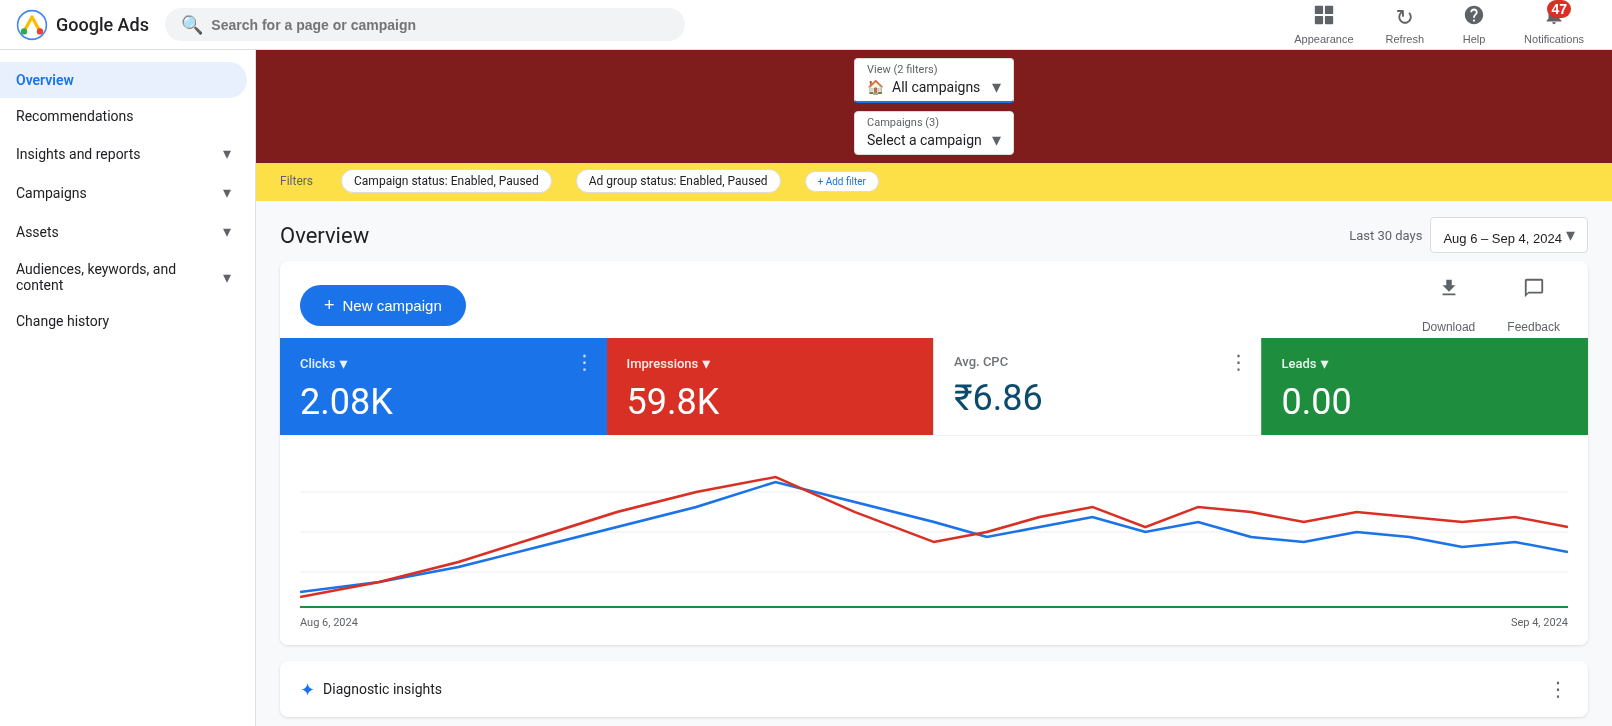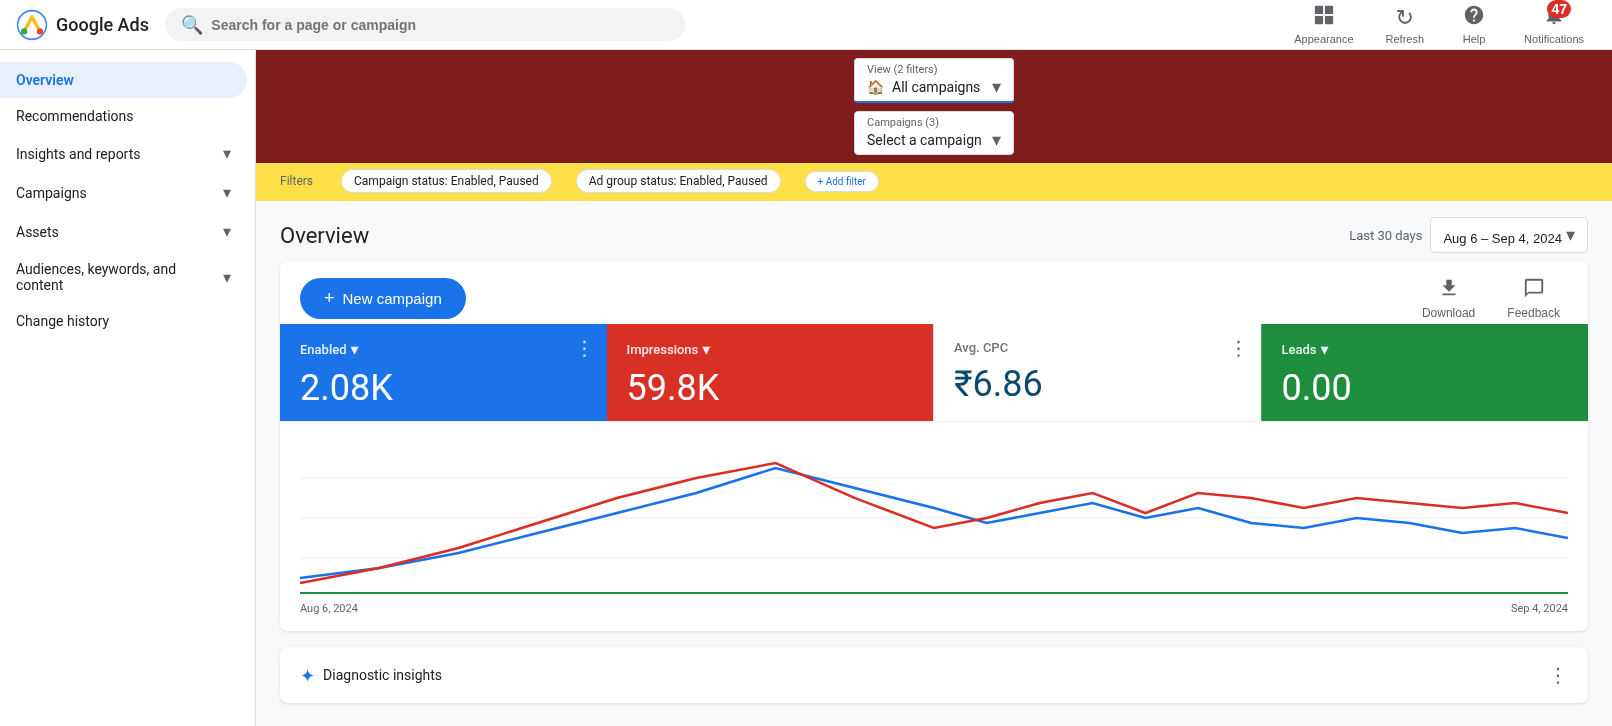--- a/index.html
+++ b/index.html
@@ -117,21 +117,21 @@
       display: flex; align-items: center; gap: 8px;
       background: #1a73e8; color: #fff; border: none; border-radius: 24px;
       padding: 10px 24px; font-size: 15px; font-weight: 500; cursor: pointer;
     }
 
     .action-row {
       display: flex; justify-content: flex-end; align-items: center;
       gap: 16px; padding: 0 16px 8px;
     }
     .action-btn {
-      display: flex; flex-direction: column; align-items: center; gap: 2px;
+      display: flex; flex-direction: column; align-items: center; gap: 16px;
       background: transparent; border: none; cursor: pointer;
       color: #5f6368; font-size: 12px; padding: 4px 8px;
     }
     .action-btn-icon { font-size: 20px; }
 
     .metric-tiles { display: flex; }
     .metric-tile {
       flex: 1; padding: 16px 20px 12px; position: relative;
     }
     .metric-tile.blue { background: #1a73e8; color: #fff; }
@@ -339,21 +339,21 @@
             </span>
             <span>Feedback</span>
           </button>
         </div>
       </div>
 
       <div class="metric-tiles">
 
         <div class="metric-tile blue">
           <div class="metric-tile-label">
-            <span>Enabled</span>
+            <span>Clicks</span>
             <span class="arrow">▾</span>
           </div>
           <div class="metric-tile-value">2.08K</div>
           <span class="metric-more">⋮</span>
         </div>
 
         <div class="metric-tile red">
           <div class="metric-tile-label">
             <span>Impressions</span>
             <span class="arrow">▾</span>

